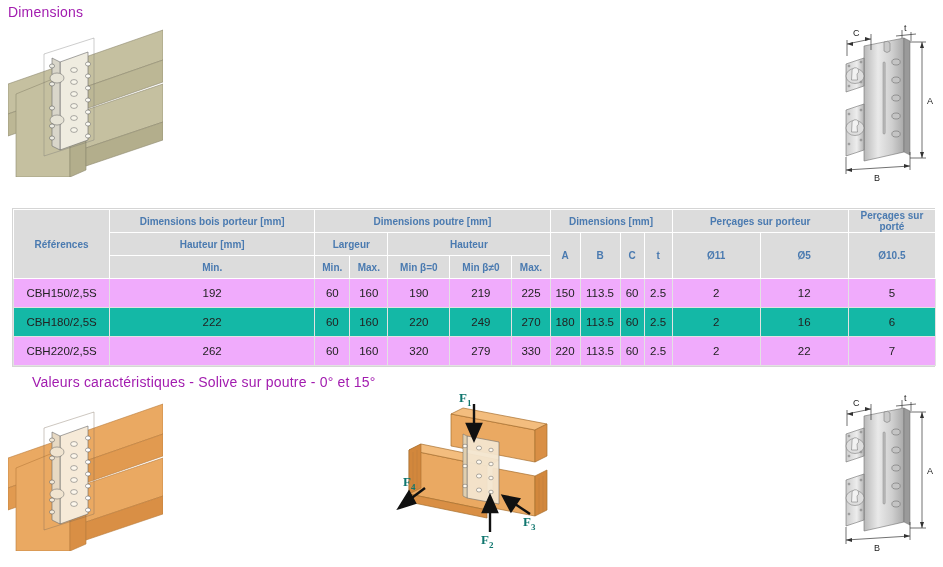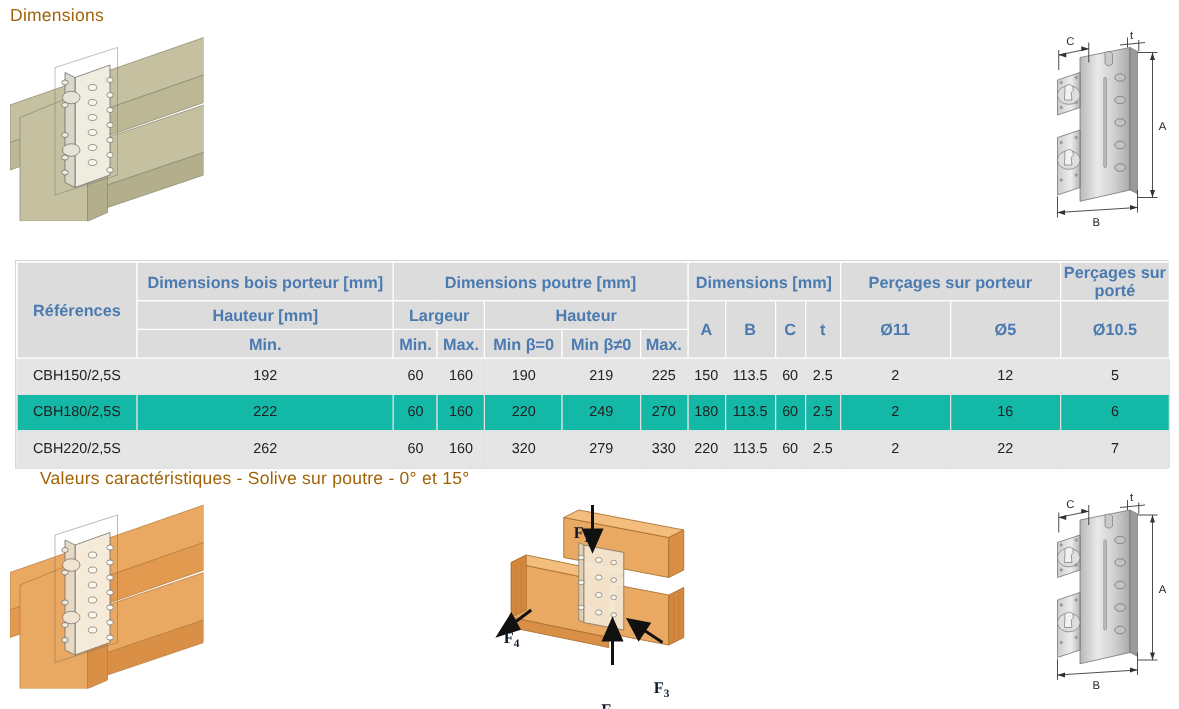--- a/index.html
+++ b/index.html
@@ -6,21 +6,21 @@
   body{
     width:943px;height:567px;
     background:#ffffff;
     font-family:"Liberation Sans",sans-serif;
     color:#333333;
     overflow:hidden;
     position:relative;
   }
   .section-title{
     font-size:14px;
-    color:#a16207;
+    color:#a21caf;
     padding:4px 0 0 8px;
     letter-spacing:.2px;
   }
   .fig-joint-khaki{
     position:absolute;left:8px;top:22px;width:155px;height:155px;
     overflow:hidden;
   }
   .fig-joint-orange{
     position:absolute;left:8px;top:396px;width:155px;height:155px;
     overflow:hidden;
@@ -45,43 +45,42 @@
   }
   table.spec th{
     background:#dcdcdc;
     color:#4a7ab0;
     font-weight:bold;
     border:1px solid #ffffff;
     height:22px;
     padding:0 2px;
     text-align:center;
     vertical-align:middle;
-    font-size:13px;
+    font-size:10px;
   }
   table.spec td{
     border:1px solid #e2e2e2;
     height:26px;
     text-align:center;
     vertical-align:middle;
     color:#222222;
     font-size:11.5px;
-    background:#e5e5e5;
+    background:#f0abfc;
   }
   table.spec tr.alt td{background:#14b8a6;}
   table.spec td.ref{color:#222;}
   .tbl-outer{border:1px solid #d5d5d5;}
 
   
   .flabel{
     position:absolute;
     font-size:13px;
     font-weight:bold;
-    color:#0f172a;
+    color:#0f766e;
     font-family:"Liberation Serif",serif;
-    margin-top:28px;
   }
   .flabel sub{font-size:9px;}
 </style>
 </head>
 <body>
 
 <div class="section-title">Dimensions</div>
 
 <div class="fig-joint-khaki">
   <svg width="155" height="155" viewBox="0 0 155 155">

